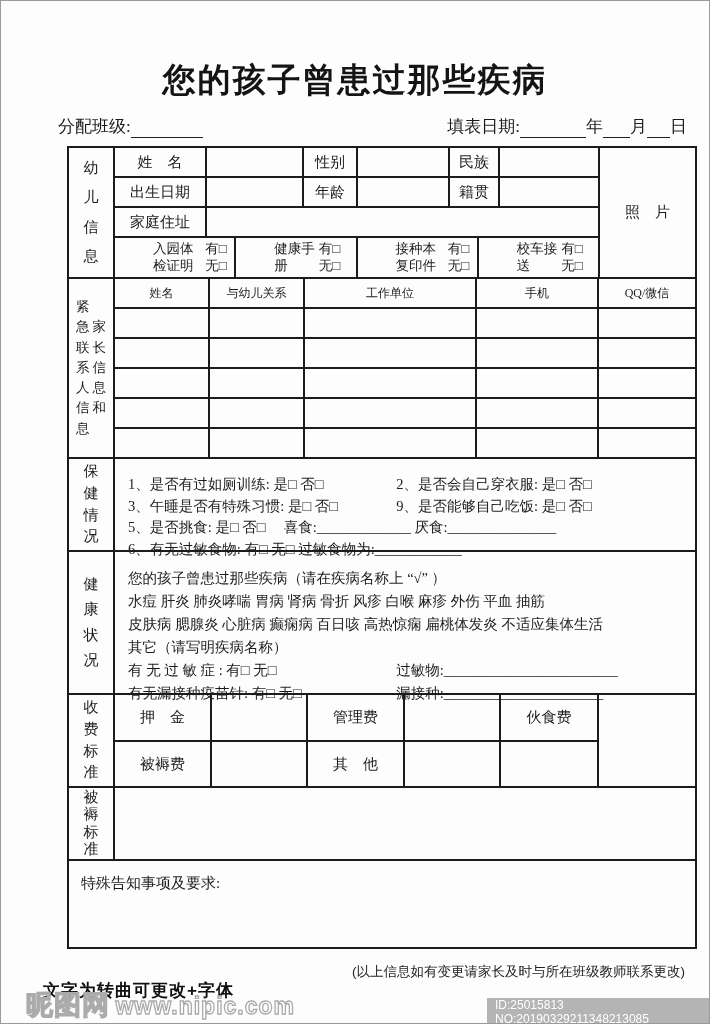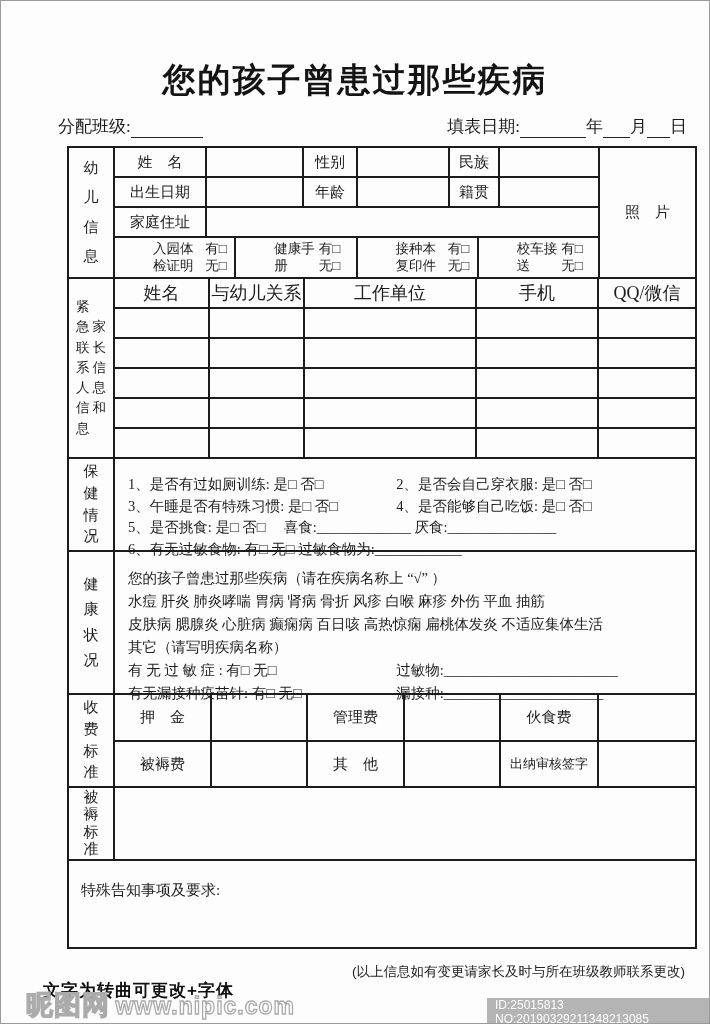--- a/index.html
+++ b/index.html
@@ -44,37 +44,37 @@
   .row:last-child { border-bottom:none; flex:1; height:auto; }
   .cell { display:flex; align-items:center; justify-content:center; border-right:2px solid var(--ln); font-size:15px; }
   .cell.end { border-right:none; }
   .w92{width:92px} .w97{width:97px} .w54{width:54px} .w50{width:50px} .fx{flex:1}
   .checks { display:flex; flex:1; }
   .chk { flex:1; border-right:2px solid var(--ln); display:flex; flex-direction:row; align-items:center; justify-content:center; gap:2px; font-size:13.5px; line-height:1.25;padding-left:38px; }
   .chk:last-child { border-right:none; }
   .photo { width:97px; min-width:97px; border-left:2px solid var(--ln); display:flex; align-items:center; justify-content:center; font-size:15px; }
   
   .grid5 { flex:1; display:grid; grid-template-columns:95px 95px 172px 122px 1fr; grid-auto-rows:30px; }
-  .grid5 > div { border-right:2px solid var(--ln); border-bottom:2px solid var(--ln); display:flex; align-items:center; justify-content:center; font-size:18px; }
+  .grid5 > div { border-right:2px solid var(--ln); border-bottom:2px solid var(--ln); display:flex; align-items:center; justify-content:center; font-size:12px; }
   .grid5 > div:nth-child(5n){ border-right:none; }
   .grid5 > div:nth-last-child(-n+5){ border-bottom:none; }
   
   .txt { flex:1; padding:15px 8px 0 13px; font-size:14.5px; }
   .s3 .txt .ln { line-height:21.5px; }
   .s4 .txt .ln { line-height:23px; }
   .two { display:flex; }
   .two .a { width:48%; }
   .two .b { flex:1; }
   
   .grid6 { flex:1; display:grid; grid-template-columns:97px 96px 97px 96px 98px 1fr; grid-template-rows:47px 1fr; }
   .grid6 > div { border-right:2px solid var(--ln); border-bottom:2px solid var(--ln); display:flex; align-items:center; justify-content:center; font-size:15px; }
   .grid6 > div:nth-child(6n){ border-right:none; }
   .grid6 > div:nth-last-child(-n+6){ border-bottom:none; }
   .grid6 .small { font-size:13px; }
-  .s7 { padding:20px 12px; font-size:15px; }
+  .s7 { padding:13px 12px; font-size:15px; }
   
   .note {
     position:absolute; top:962px; right:24px; font-size:13.5px; color:#222;
     font-family:"Liberation Sans","DejaVu Sans",sans-serif;
   }
   .edit-note {
     position:absolute; top:978px; left:42px; font-size:17px; font-weight:700; color:#101010;
     font-family:"Liberation Sans","DejaVu Sans",sans-serif; letter-spacing:1px;
   }
   .watermark {
@@ -203,21 +203,21 @@
     <div class="side">
       <div class="vlabel">保健情况</div>
     </div>
     <div class="txt">
       <div class="ln two">
         <span class="a">1、是否有过如厕训练: 是□  否□</span>
         <span class="b">2、是否会自己穿衣服: 是□  否□</span>
       </div>
       <div class="ln two">
         <span class="a">3、午睡是否有特殊习惯: 是□  否□</span>
-        <span class="b">4、是否能够自己吃饭: 是□  否□</span>
+        <span class="b">9、是否能够自己吃饭: 是□  否□</span>
       </div>
       <div class="ln">5、是否挑食: 是□  否□　 喜食:_____________ 厌食:_______________</div>
       <div class="ln">6、有无过敏食物: 有□  无□  过敏食物为:____________</div>
     </div>
   </div>
 
   <div class="sec s4">
     <div class="side">
       <div class="vlabel">健康状况</div>
     </div>
@@ -245,21 +245,20 @@
       <div>押　金</div>
       <div></div>
       <div>管理费</div>
       <div></div>
       <div>伙食费</div>
       <div></div>
       <div>被褥费</div>
       <div></div>
       <div>其　他</div>
       <div></div>
-      <div class="small">出纳审核签字</div>
       <div></div>
     </div>
   </div>
 
   <div class="sec s6">
     <div class="side">
       <div class="vlabel">被褥标准</div>
     </div>
     <div class="txt"></div>
   </div>

